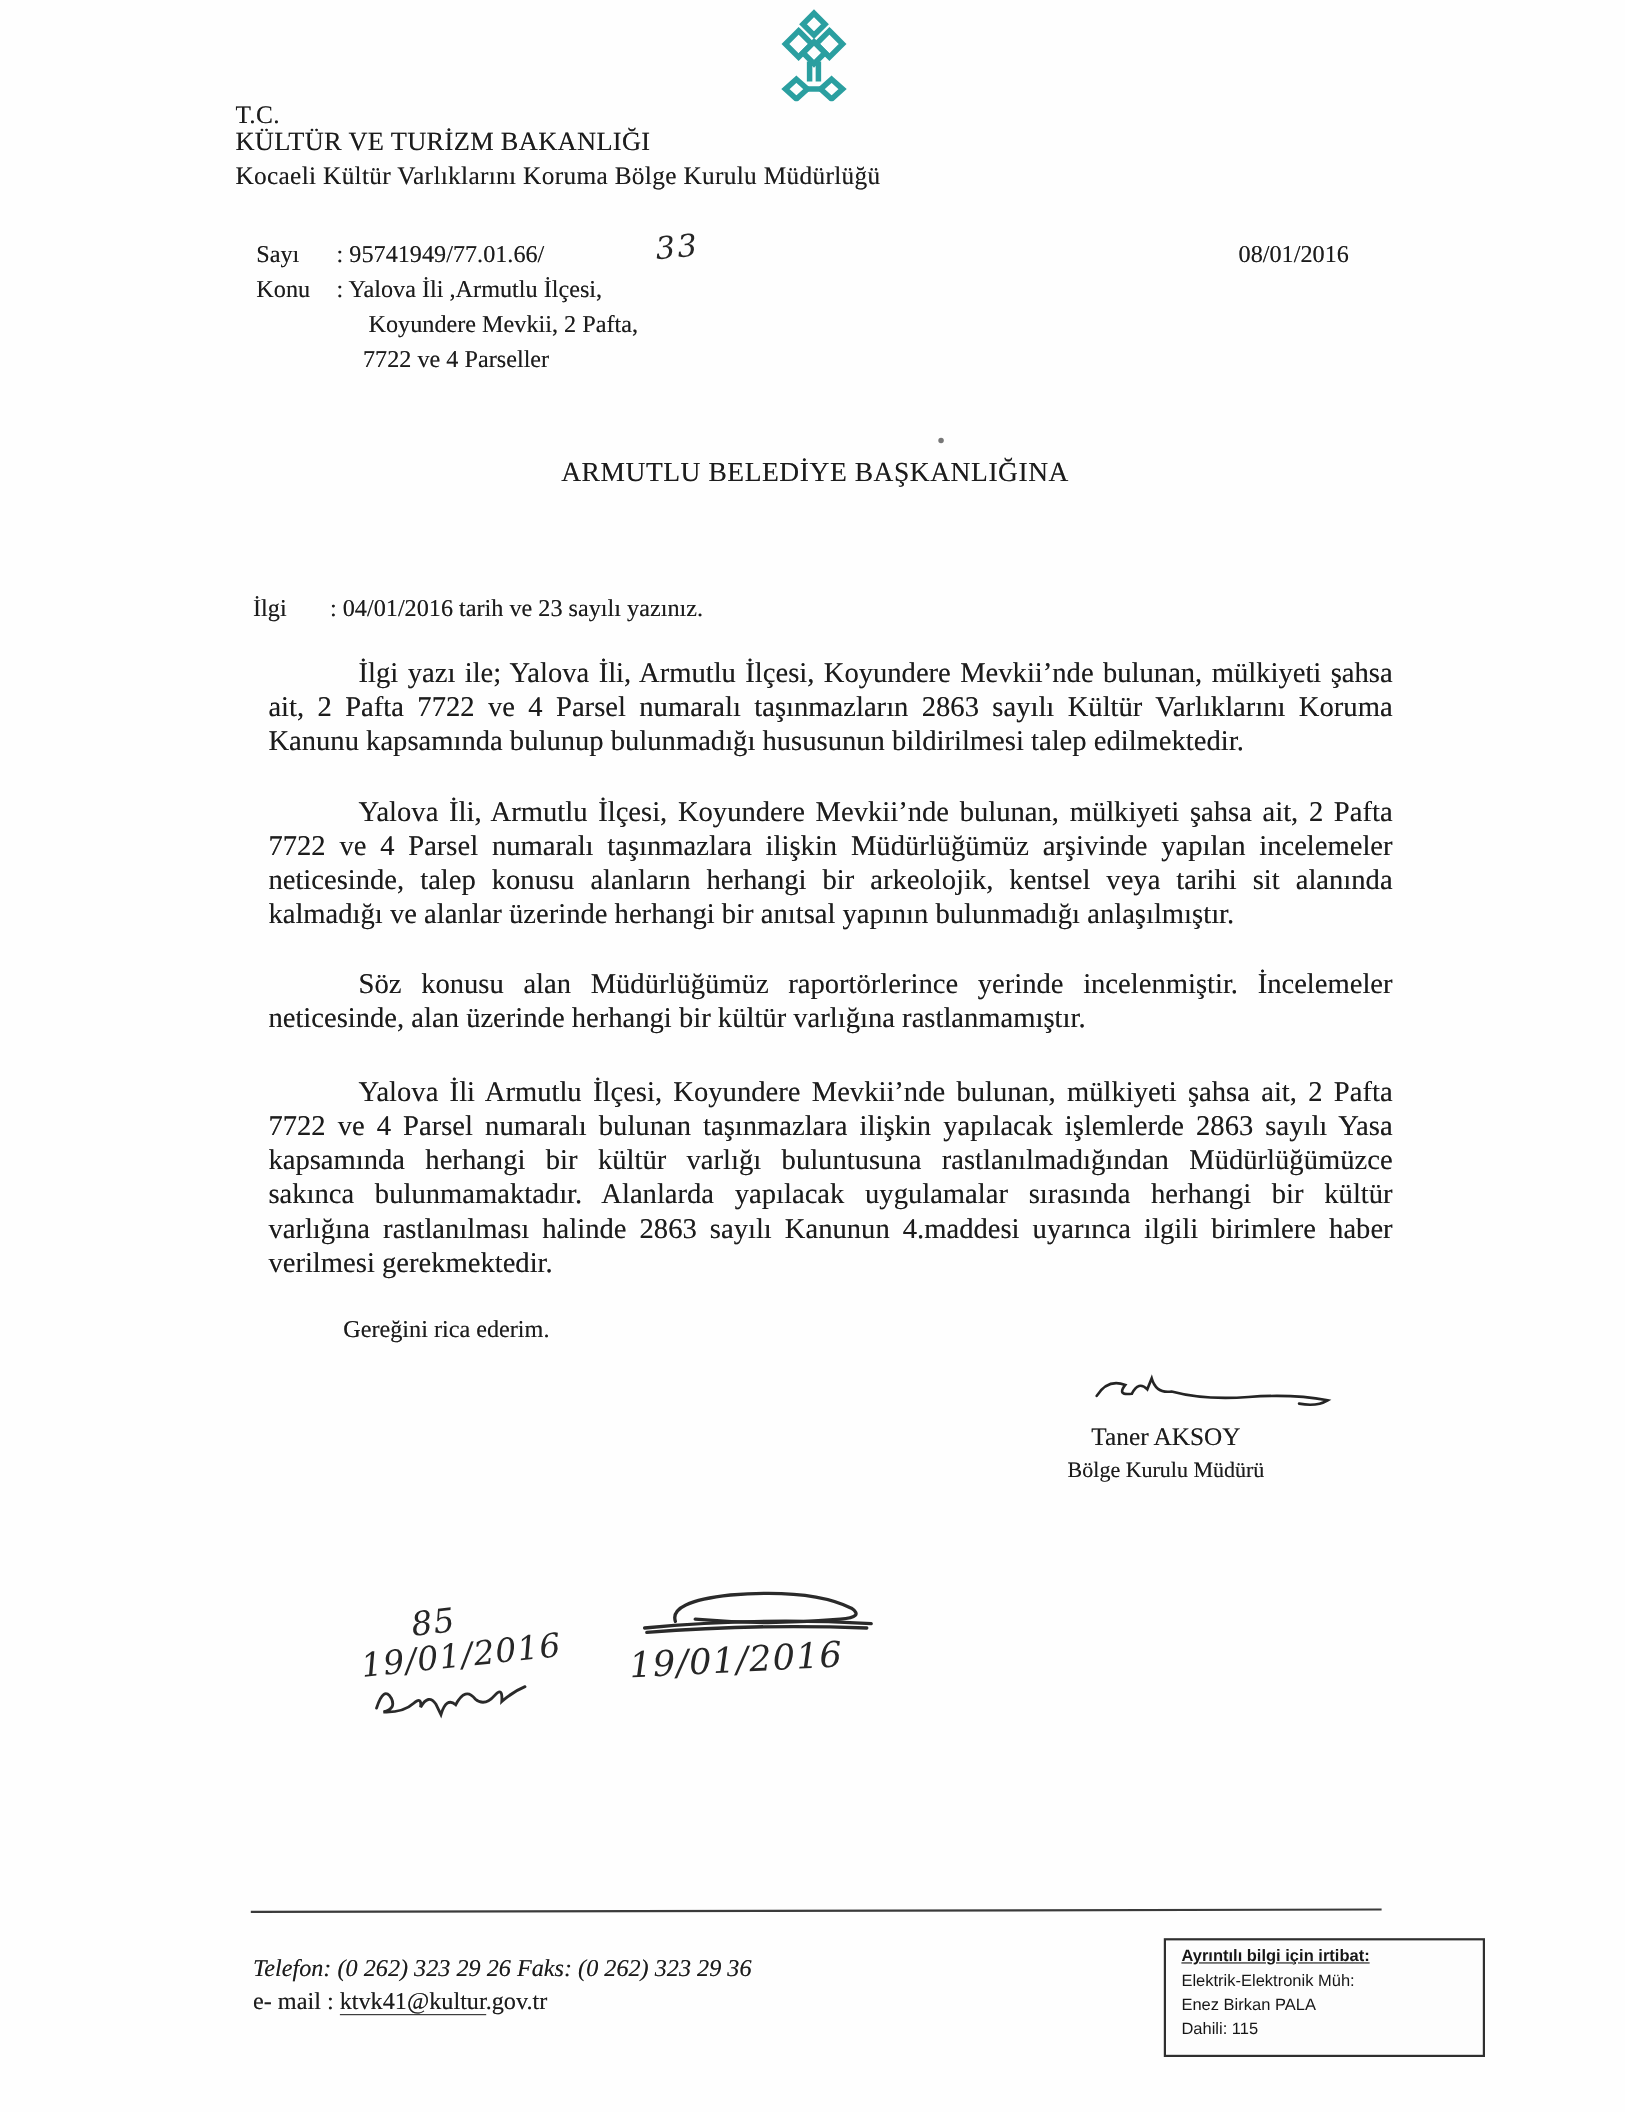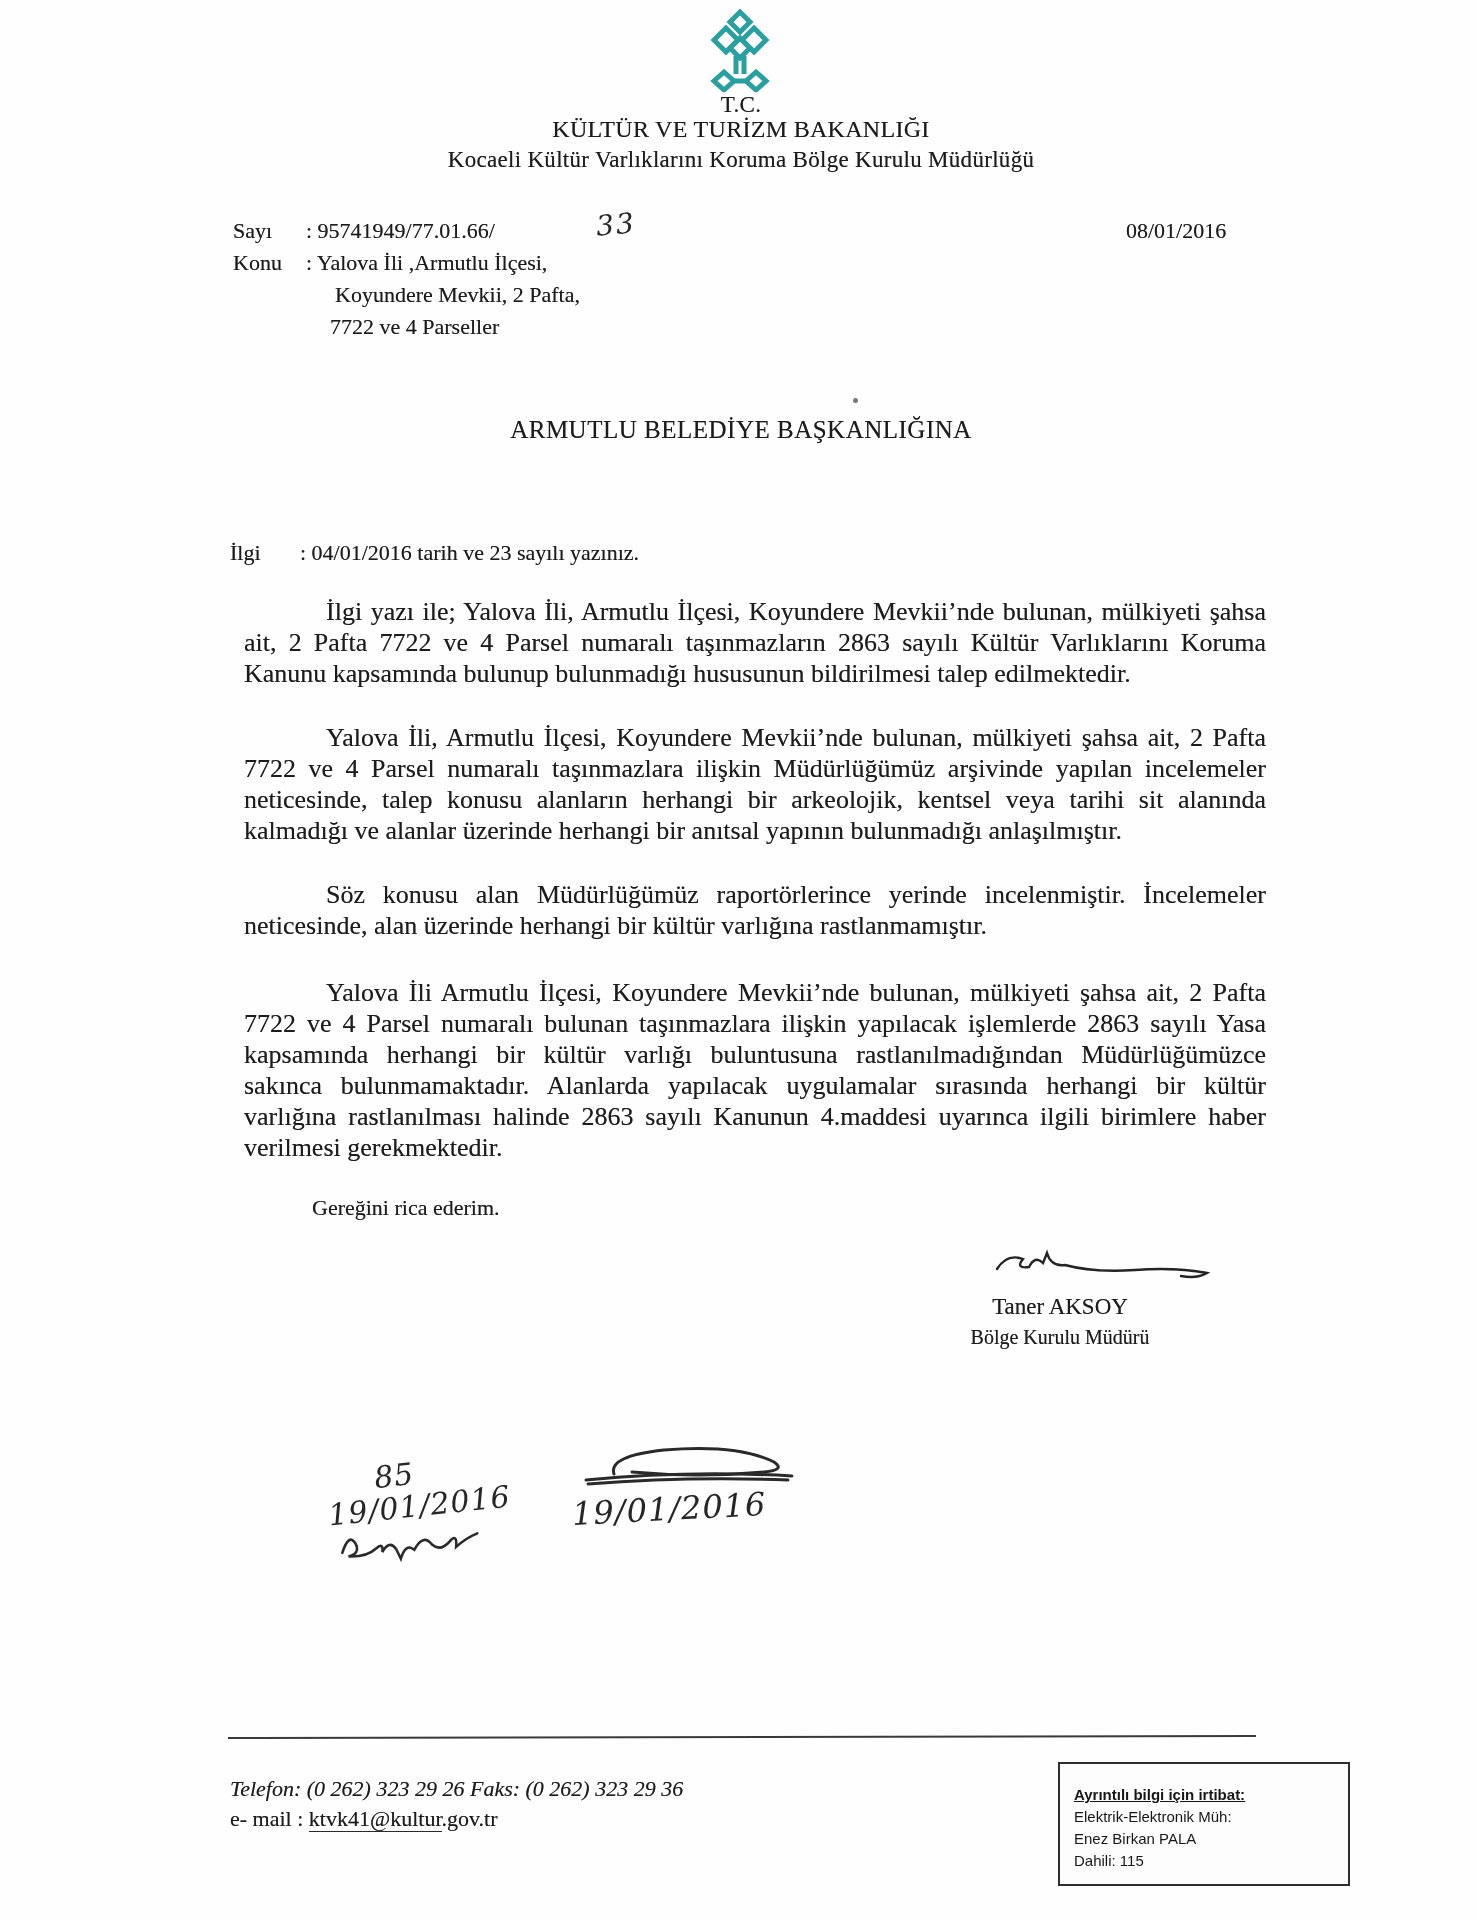--- a/index.html
+++ b/index.html
@@ -9,21 +9,21 @@
     background:#fefefe;
     margin:0 auto;
     font-family:"Liberation Serif","DejaVu Serif",serif;
     color:#1c1c1c;
     overflow:hidden;
   }
   .abs{position:absolute;}
   .scan{text-shadow:0 0 .5px rgba(20,20,20,.55);}
   
   .logo-wrap{left:698px;top:8px;width:84px;height:84px;}
-  .hdr{left:230px;width:1022px;text-align:center;letter-spacing:.3px;}
+  .hdr{left:214px;width:1022px;text-align:left;letter-spacing:.3px;}
   .tc{top:92px;font-size:23px;}
   .ministry{top:116px;font-size:24px;}
   .directorate{top:147px;font-size:23px;}
   
   .metaRow{font-size:22px;white-space:nowrap;}
   .lbl{display:inline-block;width:73px;}
   .hand{font-family:"DejaVu Serif",serif;font-style:italic;color:#262626;}
   .sayi-hand{left:596px;top:208px;font-size:28px;transform:rotate(-5deg);letter-spacing:2px;}
   .doc-date{left:1126px;top:218px;font-size:22px;}
   
@@ -58,21 +58,21 @@
   
   .rule{left:228px;top:1736px;width:1028px;height:0;border-top:2px solid #3a3a3a;transform:rotate(-.12deg);}
   .ftr{font-size:22px;}
   .addr{left:230px;top:1746px;}
   .phone{left:230px;top:1776px;font-style:italic;}
   .email{left:230px;top:1806px;}
   .u{border-bottom:1.5px solid #2a2a2a;}
   .contact-box{
     left:1058px;top:1762px;width:262px;
     border:2px solid #2f2f2f;
-    padding:20px 12px 12px 14px;
+    padding:4px 12px 12px 14px;
     font-family:"Liberation Sans","DejaVu Sans",sans-serif;
     font-size:15px;line-height:22px;color:#161616;
     background:#fdfdfd;
   }
   .contact-box .title{text-decoration:underline;font-weight:bold;}
   svg{display:block;}
 </style>
 </head>
 <body>
 

